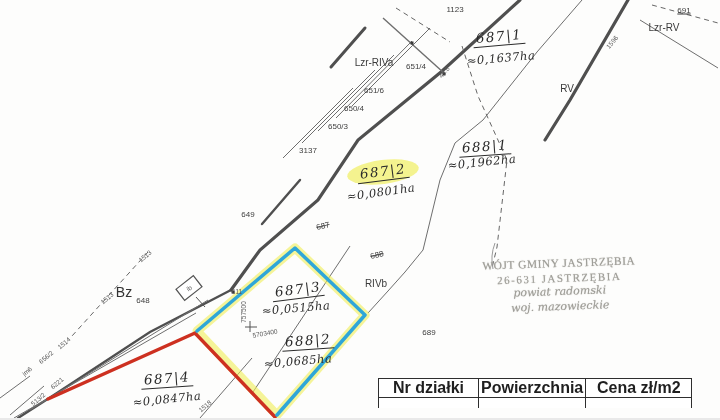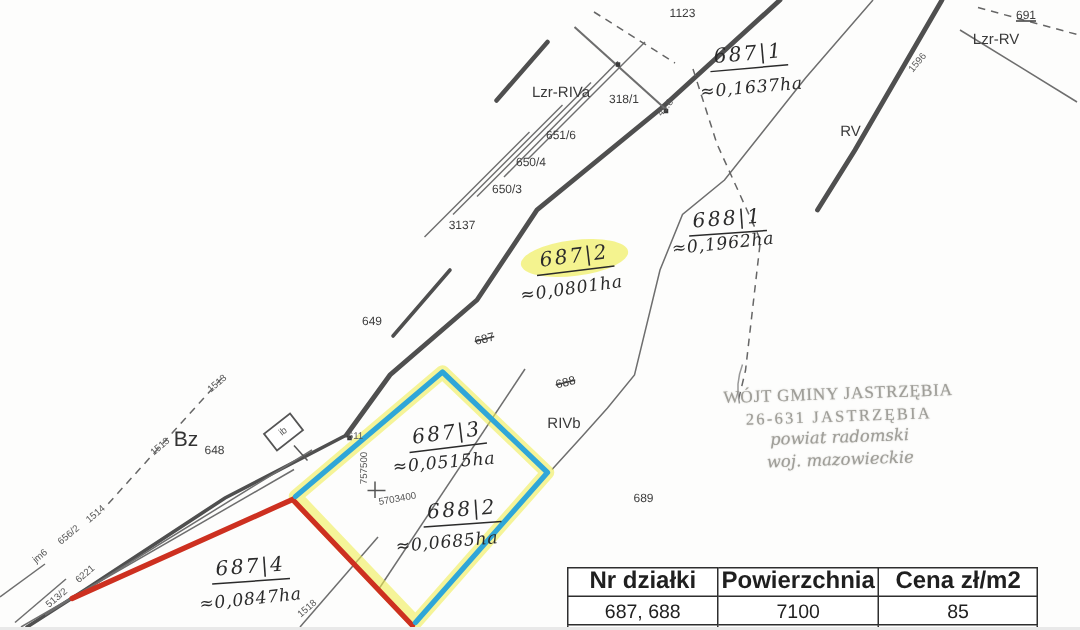--- a/index.html
+++ b/index.html
@@ -103,21 +103,21 @@
 
     <path d="M495,243 q-5,13 -2,26" stroke="#999" stroke-width="1" fill="none"></path>
   </svg>
 
   <div id="map-labels">
       <span class="lbl sm" style="left: 455px; top: 9px; transform: translate(-50%, -50%) rotate(0deg);">1123</span>
       <span class="lbl sm" style="left: 684px; top: 10px; transform: translate(-50%, -50%) rotate(0deg); text-decoration: underline;">691</span>
       <span class="lbl soil" style="left: 664px; top: 27px; transform: translate(-50%, -50%) rotate(0deg);">Lzr-RV</span>
       <span class="lbl xs" style="left: 612px; top: 42px; transform: translate(-50%, -50%) rotate(-50deg);">1596</span>
       <span class="lbl soil" style="left: 374px; top: 62px; transform: translate(-50%, -50%) rotate(0deg);">Lzr-RIVa</span>
-      <span class="lbl sm" style="left: 416px; top: 66px; transform: translate(-50%, -50%) rotate(0deg);">318/1</span>
+      <span class="lbl sm" style="left: 416px; top: 66px; transform: translate(-50%, -50%) rotate(0deg);">651/4</span>
       <span class="lbl xs" style="left: 444px; top: 72px; transform: translate(-50%, -50%) rotate(-50deg);">49.8</span>
       <span class="lbl sm" style="left: 374px; top: 90px; transform: translate(-50%, -50%) rotate(0deg);">651/6</span>
       <span class="lbl sm" style="left: 354px; top: 108px; transform: translate(-50%, -50%) rotate(0deg);">650/4</span>
       <span class="lbl sm" style="left: 338px; top: 126px; transform: translate(-50%, -50%) rotate(0deg);">650/3</span>
       <span class="lbl sm" style="left: 308px; top: 150px; transform: translate(-50%, -50%) rotate(0deg);">3137</span>
       <span class="lbl soil" style="left: 567px; top: 60px; transform: translate(-50%, -50%) rotate(0deg); margin-top: 28px;">RV</span>
       <span class="lbl sm" style="left: 248px; top: 214px; transform: translate(-50%, -50%) rotate(0deg);">649</span>
       <span class="lbl sm crossed" style="left: 323px; top: 226px; transform: translate(-50%, -50%) rotate(-14deg);">687</span>
       <span class="lbl sm crossed" style="left: 377px; top: 255px; transform: translate(-50%, -50%) rotate(-14deg);">688</span>
       <span class="lbl soil" style="left: 340px; top: 283px; transform: translate(-50%, -50%) rotate(0deg); margin-left: 36px;">RIVb</span>
@@ -159,25 +159,20 @@
 
   <table class="price">
     <thead>
       <tr id="price-head">
           <th>Nr działki</th>
           <th>Powierzchnia</th>
           <th>Cena zł/m2</th>
         </tr>
     </thead>
     <tbody id="price-body">
-        <tr>
-          <td>687, 688</td>
-          <td>7100</td>
-          <td>85</td>
-        </tr>
         <tr class="partial">
           <td></td>
           <td></td>
           <td></td>
         </tr>
       </tbody>
   </table>
 
 </div>
 

